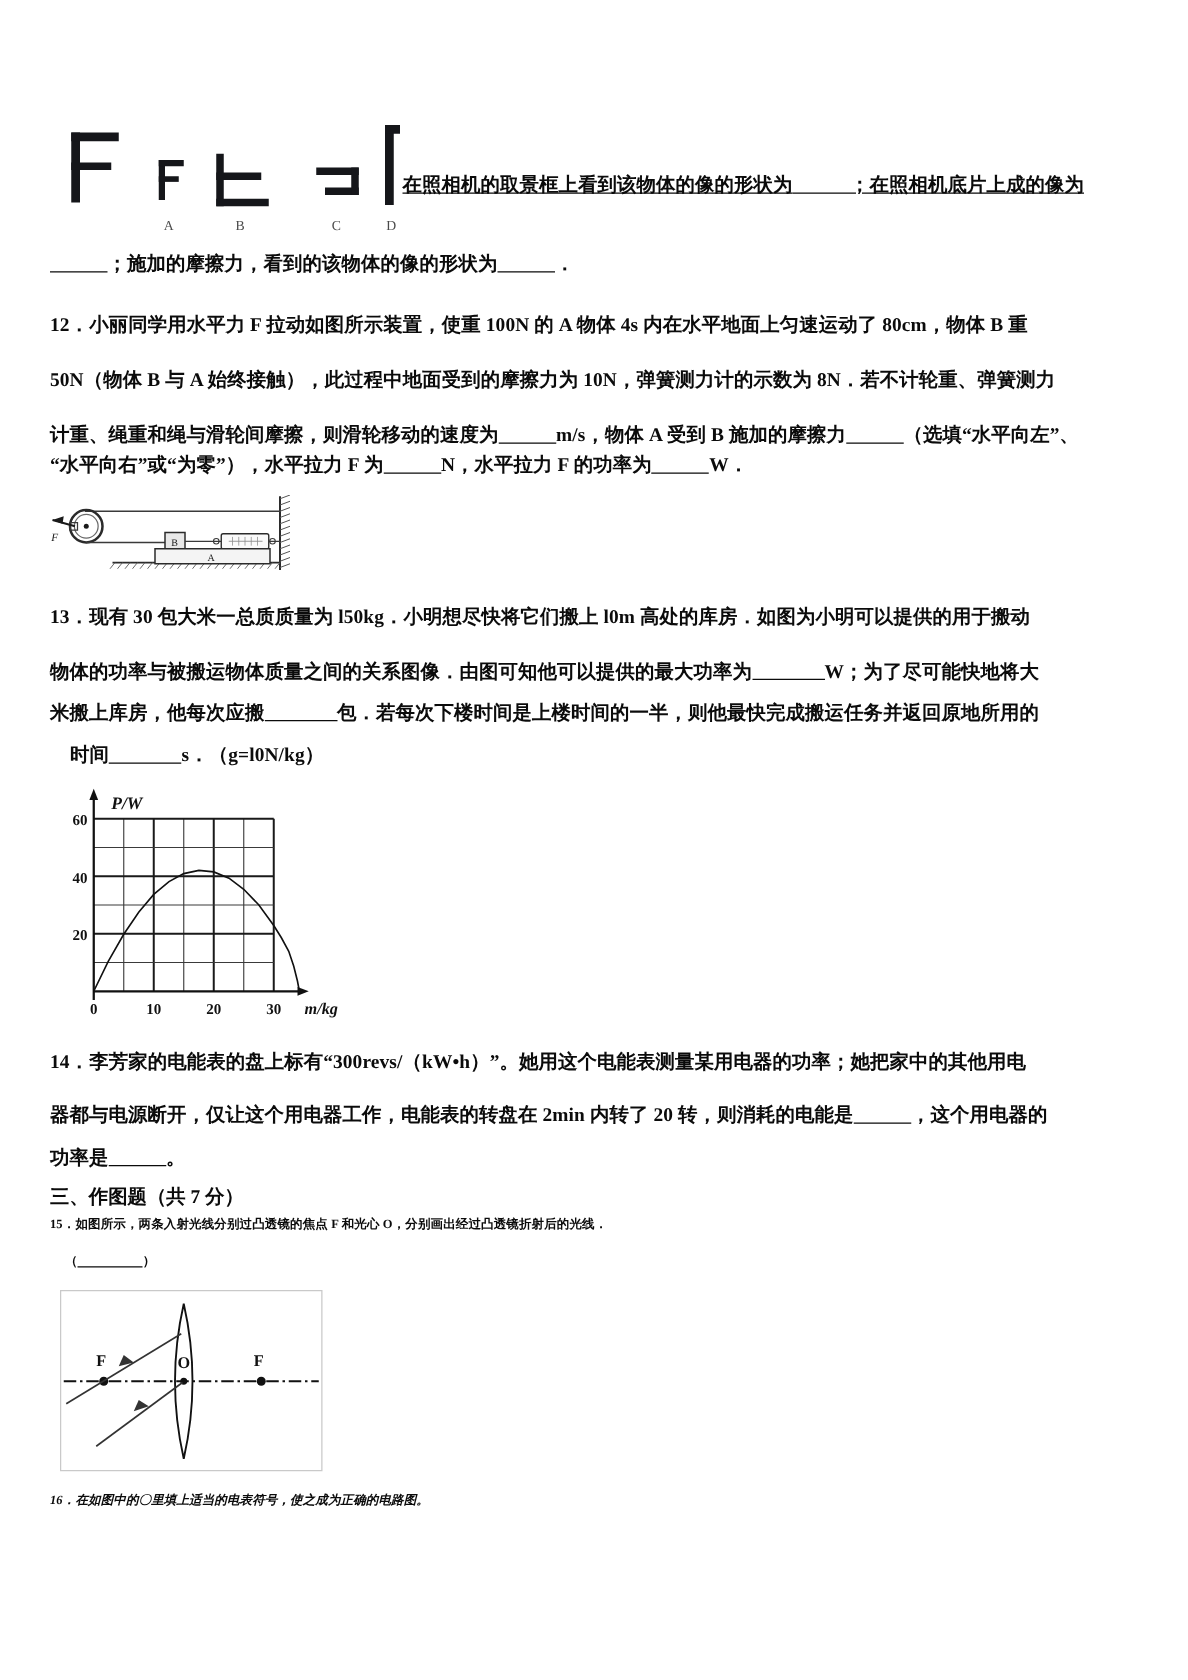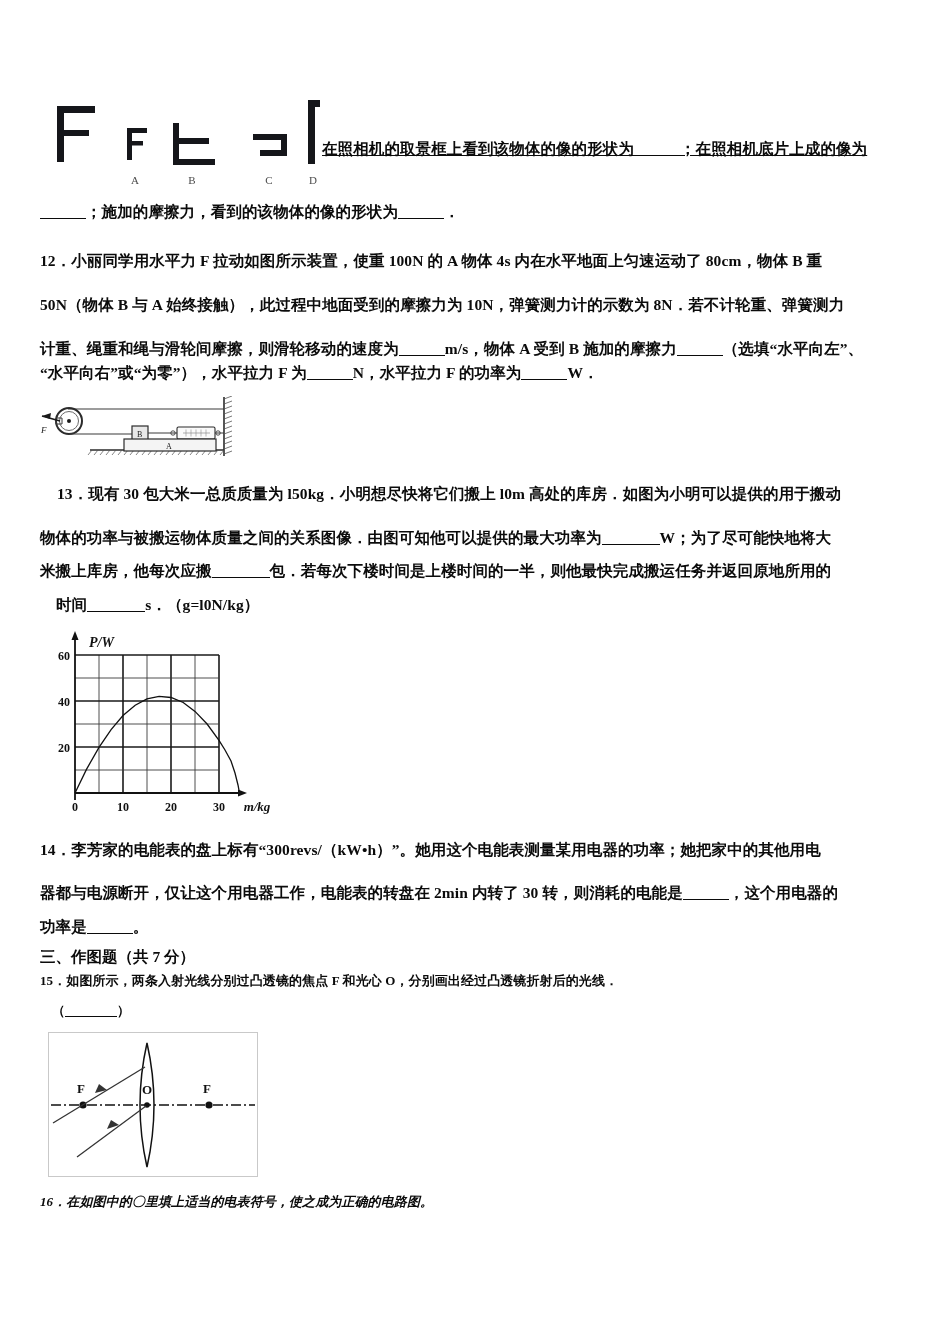--- a/index.html
+++ b/index.html
@@ -24,21 +24,21 @@
 
   
   .q-line {
     position: absolute;
     font-size: 15.5px;
     font-weight: bold;
     letter-spacing: 0.1px;
     white-space: nowrap;
     line-height: 1.1;
   }
-  .q-line.sm { font-size: 13px; }
+  .q-line.sm { font-size: 10px; }
   .blank {
     display: inline-block;
     border-bottom: 1.6px solid #0b0b0b;
     vertical-align: -2px;
   }
   .blank.b46 { width: 46px; }
   .blank.b52 { width: 52px; }
   .blank.b58 { width: 58px; }
 
   
@@ -225,21 +225,21 @@
       </g>
 
       <line x1="177" y1="37" x2="186" y2="37" stroke="#3a3a3a" stroke-width="1"></line>
       <circle cx="180" cy="37" r="2.2" fill="none" stroke="#3a3a3a" stroke-width="0.9"></circle>
 
       <rect x="86" y="43" width="92" height="12" fill="#f4f4f4" stroke="#2b2b2b" stroke-width="1.2"></rect>
       <text x="128" y="53" font-family="Liberation Serif, serif" font-size="8" fill="#1a1a1a">A</text>
     </svg>
   </div>
 
-  <div class="q-line" style="left:40px; top:485px;margin-left:17px;">
+  <div class="q-line" style="left:40px; top:485px;">
     <span>13．</span><span>现有 30 包大米一总质质量为 l50kg．小明想尽快将它们搬上 l0m 高处的库房．如图为小明可以提供的用于搬动</span>
   </div>
 
   <div class="q-line" style="left:40px; top:529px;">
     <span>物体的功率与被搬运物体质量之间的关系图像．由图可知他可以提供的最大功率为</span><span class="blank b58"></span><span>W；为了尽可能快地将大</span>
   </div>
 
   <div class="q-line" style="left:40px; top:562px;">
     <span>米搬上库房，他每次应搬</span><span class="blank b58"></span><span>包．若每次下楼时间是上楼时间的一半，则他最快完成搬运任务并返回原地所用的</span>
   </div>
@@ -296,21 +296,21 @@
       <text x="44" y="22" font-family="Liberation Serif, serif" font-size="14" font-style="italic" font-weight="bold" fill="#111">P/W</text>
       <text x="212" y="186" font-family="Liberation Serif, serif" font-size="13" font-style="italic" font-weight="bold" fill="#111" text-anchor="middle">m/kg</text>
     </svg>
   </div>
 
   <div class="q-line" style="left:40px; top:841px;">
     <span>14．</span><span>李芳家的电能表的盘上标有“300revs/（kW•h）”。她用这个电能表测量某用电器的功率；她把家中的其他用电</span>
   </div>
 
   <div class="q-line" style="left:40px; top:884px;">
-    <span>器都与电源断开，仅让这个用电器工作，电能表的转盘在 2min 内转了 30 转，则消耗的电能是</span><span class="blank b46"></span><span>，这个用电器的</span>
+    <span>器都与电源断开，仅让这个用电器工作，电能表的转盘在 2min 内转了 20 转，则消耗的电能是</span><span class="blank b46"></span><span>，这个用电器的</span>
   </div>
 
   <div class="q-line" style="left:40px; top:918px;">
     <span>功率是</span><span class="blank b46"></span><span>。</span>
   </div>
 
   <div class="sec-head" style="left:40px; top:947px;text-align:center;">三、作图题（共 7 分）</div>
 
   <div class="q-line sm" style="left:40px; top:974px;">
     <span>15．</span><span>如图所示，两条入射光线分别过凸透镜的焦点 F 和光心 O，分别画出经过凸透镜折射后的光线．</span>

